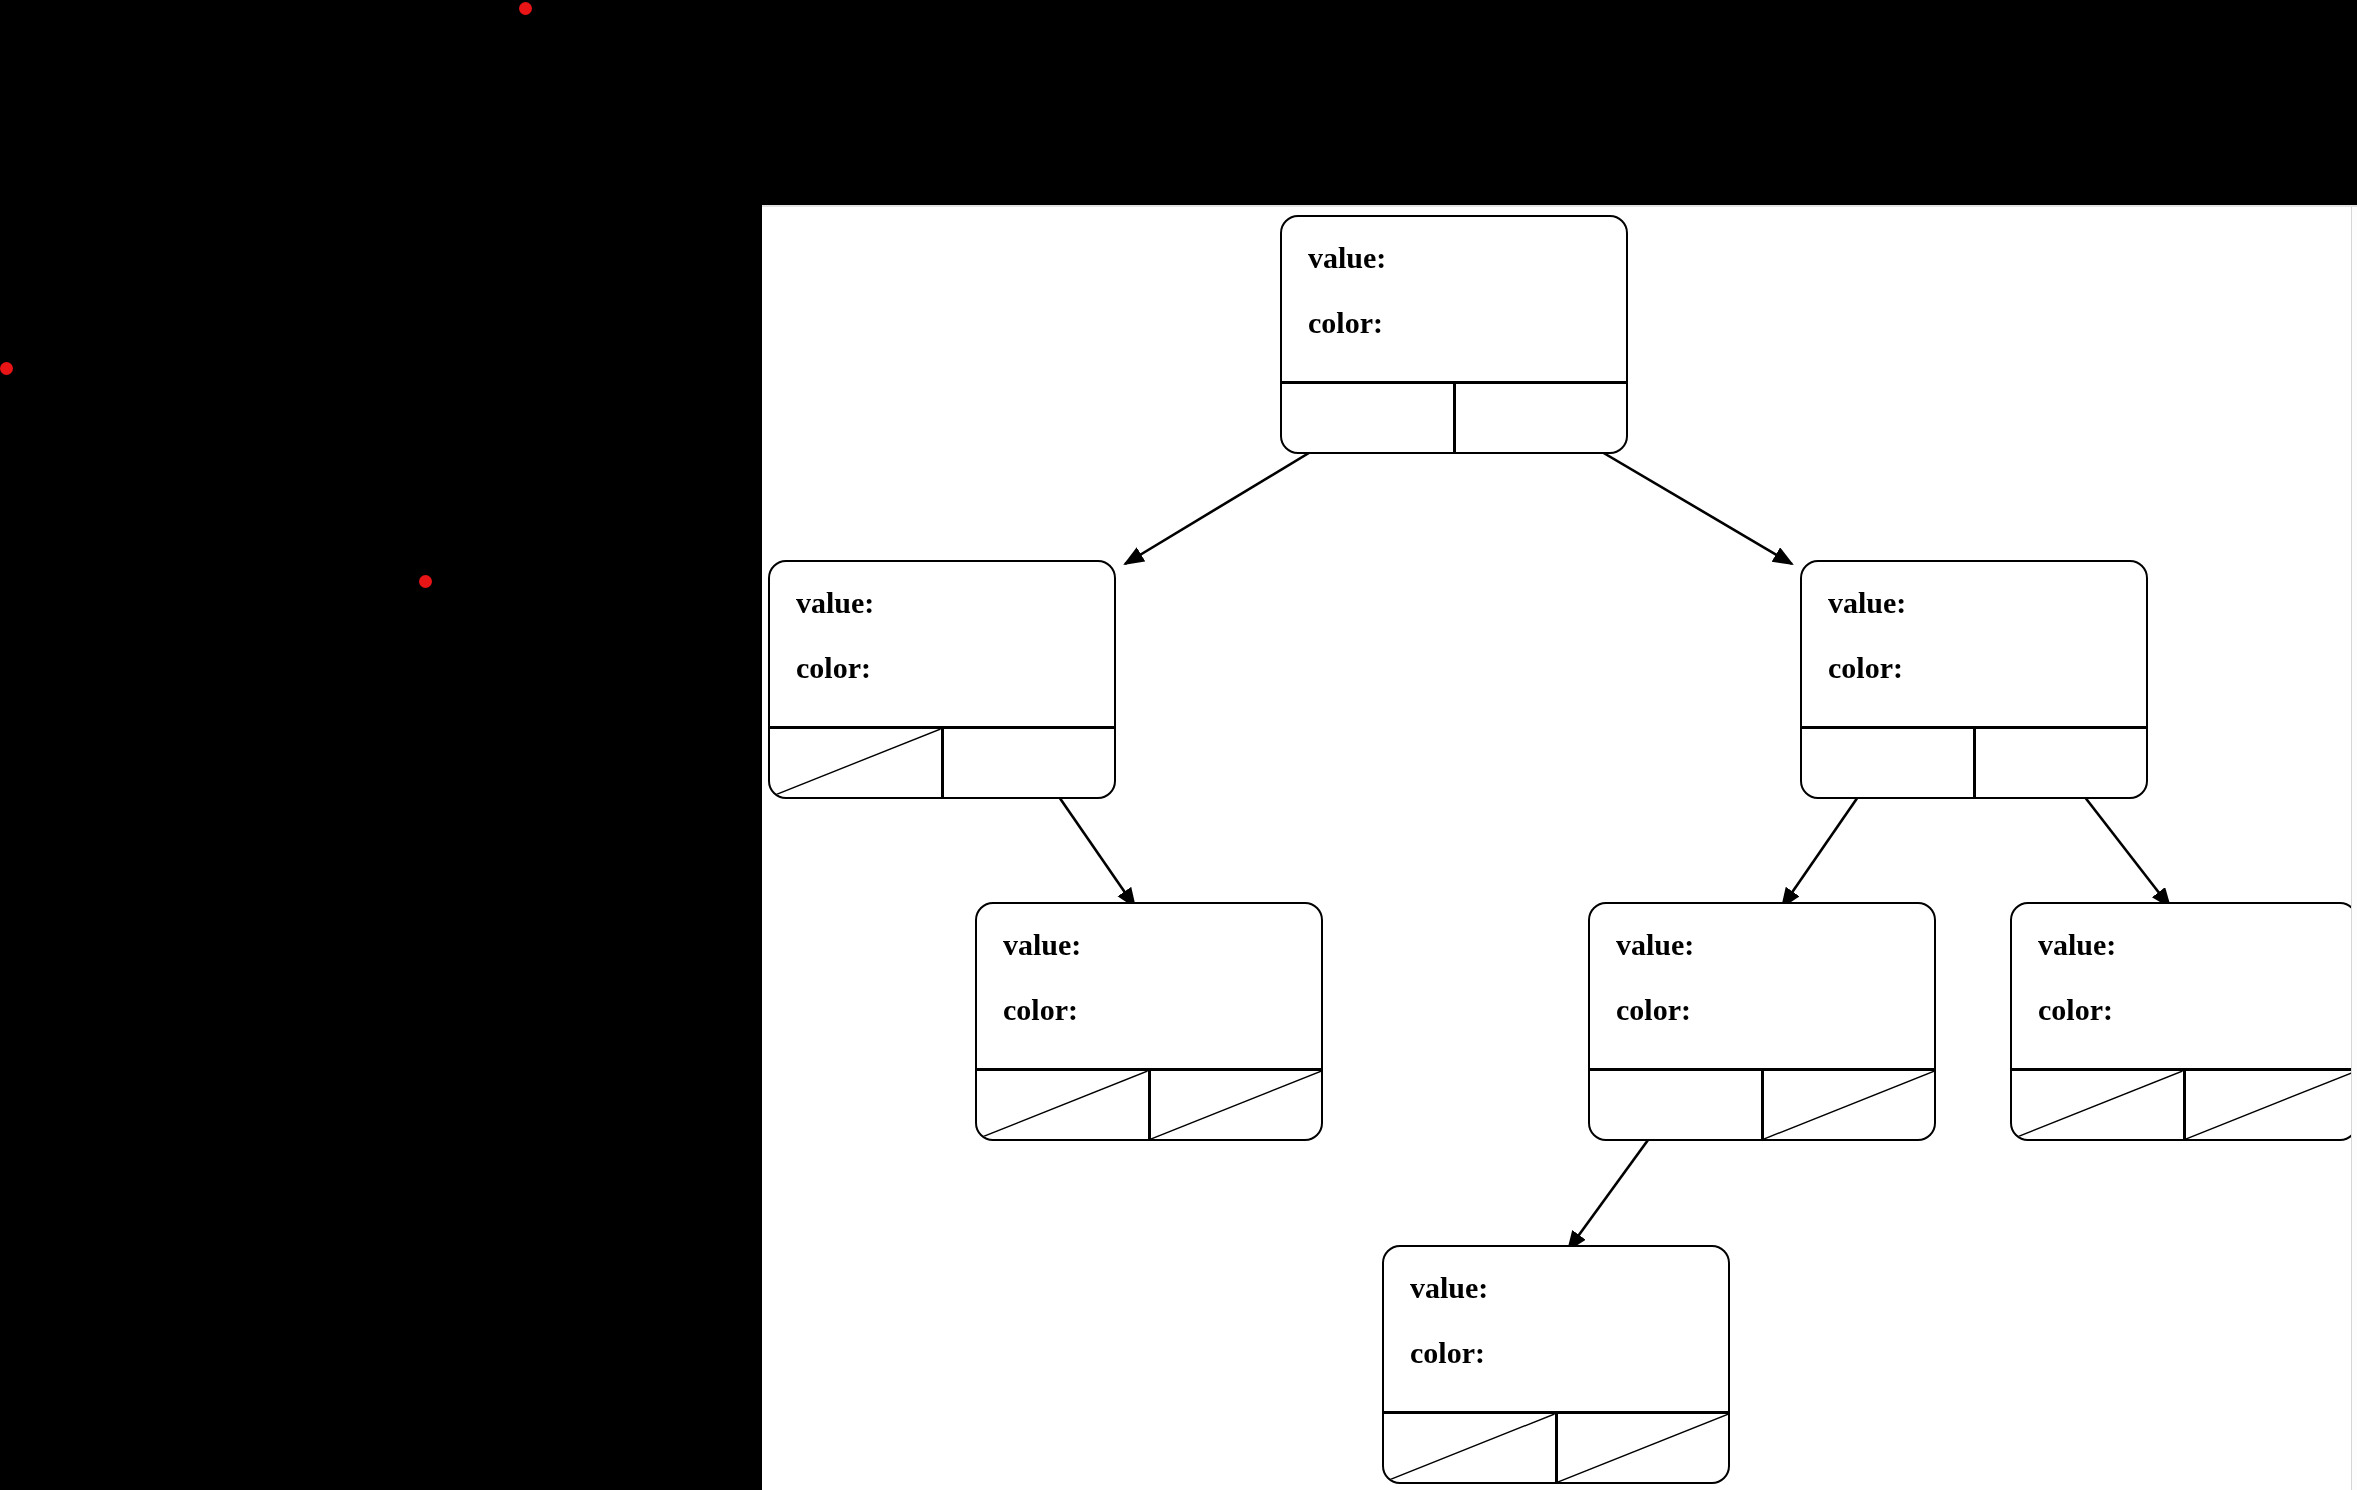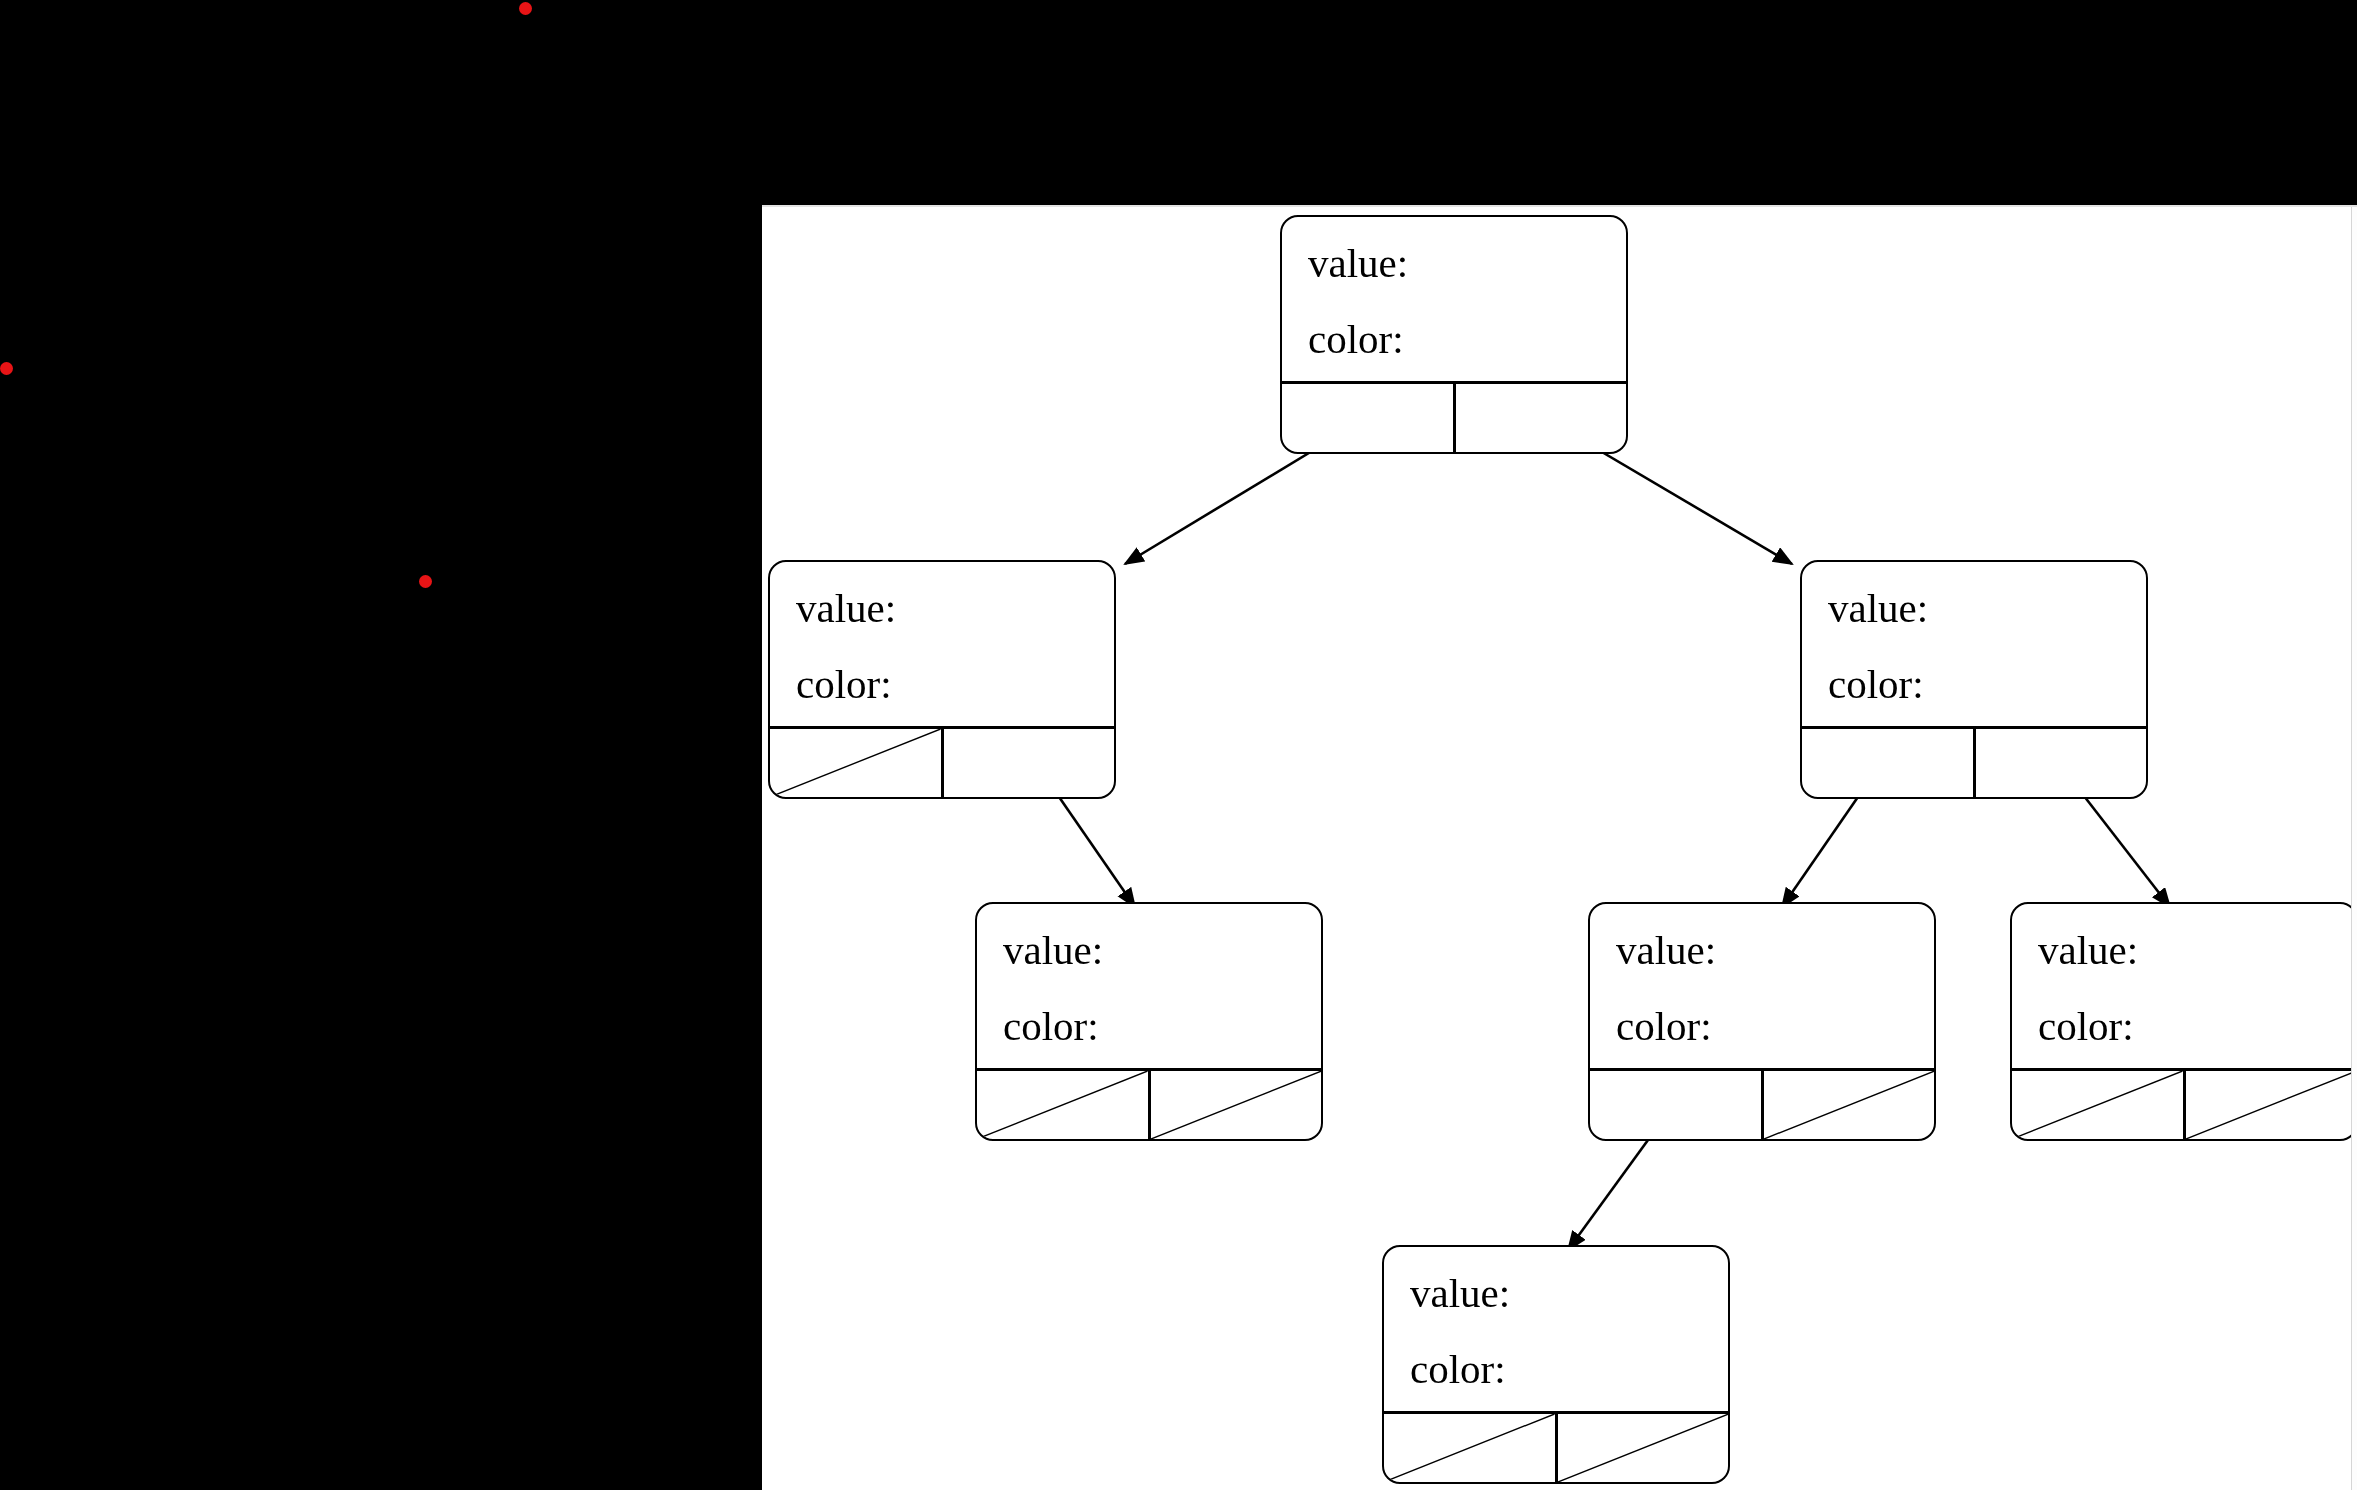--- a/index.html
+++ b/index.html
@@ -66,24 +66,25 @@
     overflow: hidden;
   }
   .node-fields {
     position: absolute;
     left: 0;
     right: 0;
     top: 0;
     padding: 26px 0 0 26px;
   }
   .field {
-    font-size: 41px;
+    font-size: 30px;
     line-height: 1.0;
     color: #000000;
     white-space: nowrap;
+    font-weight: bold;
   }
   .field.value-field { margin-bottom: 35px; }
   .ptr-row {
     position: absolute;
     left: 0;
     right: 0;
     bottom: 0;
     height: 68px;
     border-top: 3px solid #000000;
     display: flex;

